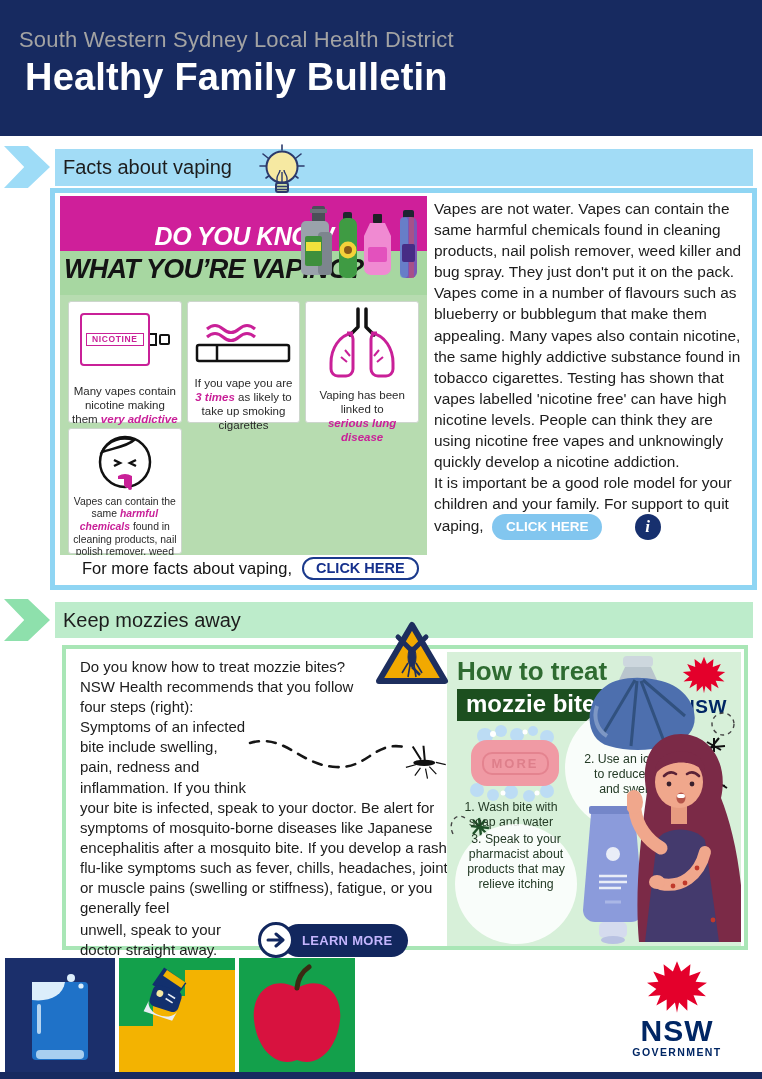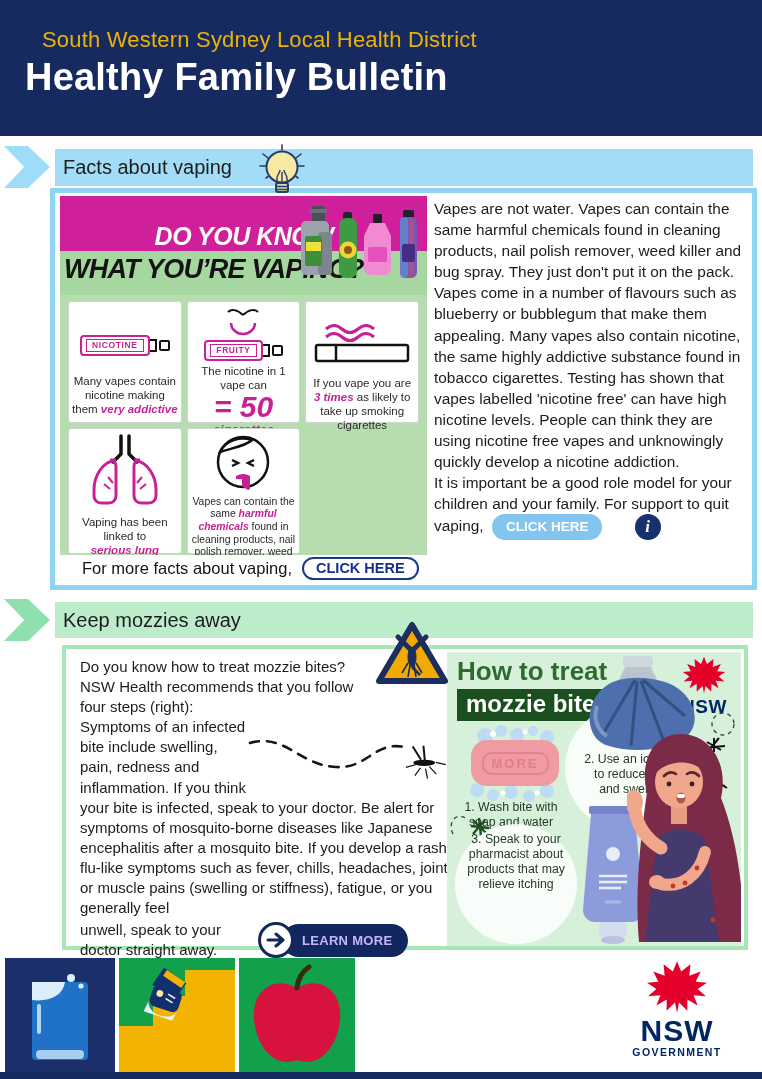--- a/index.html
+++ b/index.html
@@ -3,21 +3,21 @@
 <meta charset="utf-8">
 <style>
   * { margin:0; padding:0; box-sizing:border-box; }
   html,body { background:#ffffff; }
   .page {
     position:relative; width:762px; height:1079px; overflow:hidden;
     background:#ffffff; font-family:"Liberation Sans", sans-serif; color:#1d1d1d;
   }
   
   .masthead { position:absolute; left:0; top:0; width:762px; height:136px; background:#172a60; }
-  .masthead .district { position:absolute; left:42px; top:27px; font-size:22px; color:#eab308; letter-spacing:.2px; }
+  .masthead .district { position:absolute; left:19px; top:27px; font-size:22px; color:#a3a3a3; letter-spacing:.2px; }
   .masthead .title { position:absolute; left:25px; top:56px; font-size:38px; font-weight:800; color:#ffffff; letter-spacing:.2px; }
 
   
   .chev { position:absolute; width:46px; height:42px;
     clip-path:polygon(0 0,52% 0,100% 50%,52% 100%,0 100%,44% 50%); }
   .bar { position:absolute; left:55px; width:698px; display:flex; align-items:center; padding-left:8px;
     font-size:20px; color:#1d1d1d; }
   .bar-blue { top:149px; height:37px; background:#a2dcf6; }
   .chev-blue { left:4px; top:146px; background:#9edcf7; }
   .bar-green { top:602px; height:36px; background:#bdeccb; }
@@ -37,21 +37,21 @@
     font-size:27px; font-weight:800; font-style:italic; color:#141414; letter-spacing:-.8px; white-space:nowrap; }
   .devices { position:absolute; right:3px; top:8px; z-index:2; }
   .ig-body { position:absolute; top:99px; left:0; width:100%; height:260px; background:#b7dcb0;
     display:grid; grid-template-columns:1fr 1fr 1fr; grid-template-rows:122px 126px; gap:5px; padding:6px 8px; }
   .card { background:#ffffff; border:1px solid #cdd6cd; border-radius:3px; padding:5px 3px;
     display:flex; flex-direction:column; align-items:center; justify-content:flex-start;
     text-align:center; font-size:11.5px; line-height:1.22; color:#2a2a2a; }
   .card .em { color:#c92098; font-weight:700; font-style:italic; }
   .card .big { font-size:30px; font-weight:800; font-style:italic; color:#c92098; line-height:1; }
   .pen { display:flex; align-items:center; margin:6px 0 6px; }
-  .pen-body { border:2px solid #c92098; border-radius:4px; padding:2px 4px; }
+  .pen-body { border:2px solid #c92098; border-radius:4px; padding:18px 4px; }
   .pen-label { display:block; border:1px solid #c92098; color:#c92098; font-size:8.5px; font-weight:700;
     letter-spacing:.6px; padding:0 5px; line-height:11px; }
   .pen-neck { width:7px; height:13px; border:2px solid #111; border-left:none; }
   .pen-mouth { width:11px; height:11px; border:2px solid #111; border-radius:2px; margin-left:2px; }
   .ig-foot { position:absolute; bottom:0; left:0; width:100%; height:27px; background:#ffffff;
     display:flex; align-items:center; gap:10px; padding-left:22px; font-size:16.5px; color:#141414; }
   .btn-outline { background:#ffffff; border:2px solid #1b3a8c; border-radius:14px; color:#15308c;
     font-weight:800; font-size:14.5px; padding:1px 12px 2px; font-family:inherit; cursor:pointer; }
   .vape-copy { position:absolute; left:379px; top:5px; width:316px; height:380px;
     font-size:15.4px; line-height:1.37; color:#1c1c1c; }
@@ -175,38 +175,20 @@
               </span>
             <span class="pen-neck"></span>
               <span class="pen-mouth"></span>
           </div>
           <div style="margin-top:12px">
             <span>Many vapes contain nicotine making them</span>
             <span class="em">very addictive</span>
           </div>
         </div>
 
-        <div class="card">
-          <span>
-            <svg width="40" height="30" viewBox="0 0 40 30">
-              <path d="M20,8 C14,2 8,2 5,5 M20,8 C26,2 32,2 35,5" stroke="#111" stroke-width="2" fill="none"></path>
-              <path d="M8,16 a12 11 0 1 0 24,0" stroke="#c92098" stroke-width="2.5" fill="none"></path>
-            </svg>
-          </span>
-          <div class="pen" style="margin:0 0 3px">
-            <span class="pen-body">
-                <span class="pen-label">FRUITY</span>
-              </span>
-            <span class="pen-neck"></span>
-              <span class="pen-mouth"></span>
-          </div>
-          <div>The nicotine in 1 vape can</div>
-          <div class="big">= 50</div>
-          <div class="em" style="font-size:13px">cigarettes</div>
-        </div>
 
         <div class="card">
           <span style="margin-top:14px">
             <svg width="100" height="44" viewBox="0 0 100 44">
               <path d="M14,8 q8,-7 16,0 t16,0 t16,0" stroke="#c92098" stroke-width="3" fill="none"></path>
               <path d="M14,16 q8,-7 16,0 t16,0 t16,0" stroke="#c92098" stroke-width="3" fill="none"></path>
               <rect x="4" y="24" width="92" height="16" rx="2" stroke="#111" stroke-width="2.5" fill="#fff"></rect>
               <line x1="24" y1="24" x2="24" y2="40" stroke="#111" stroke-width="2.5"></line>
             </svg>
           </span>

